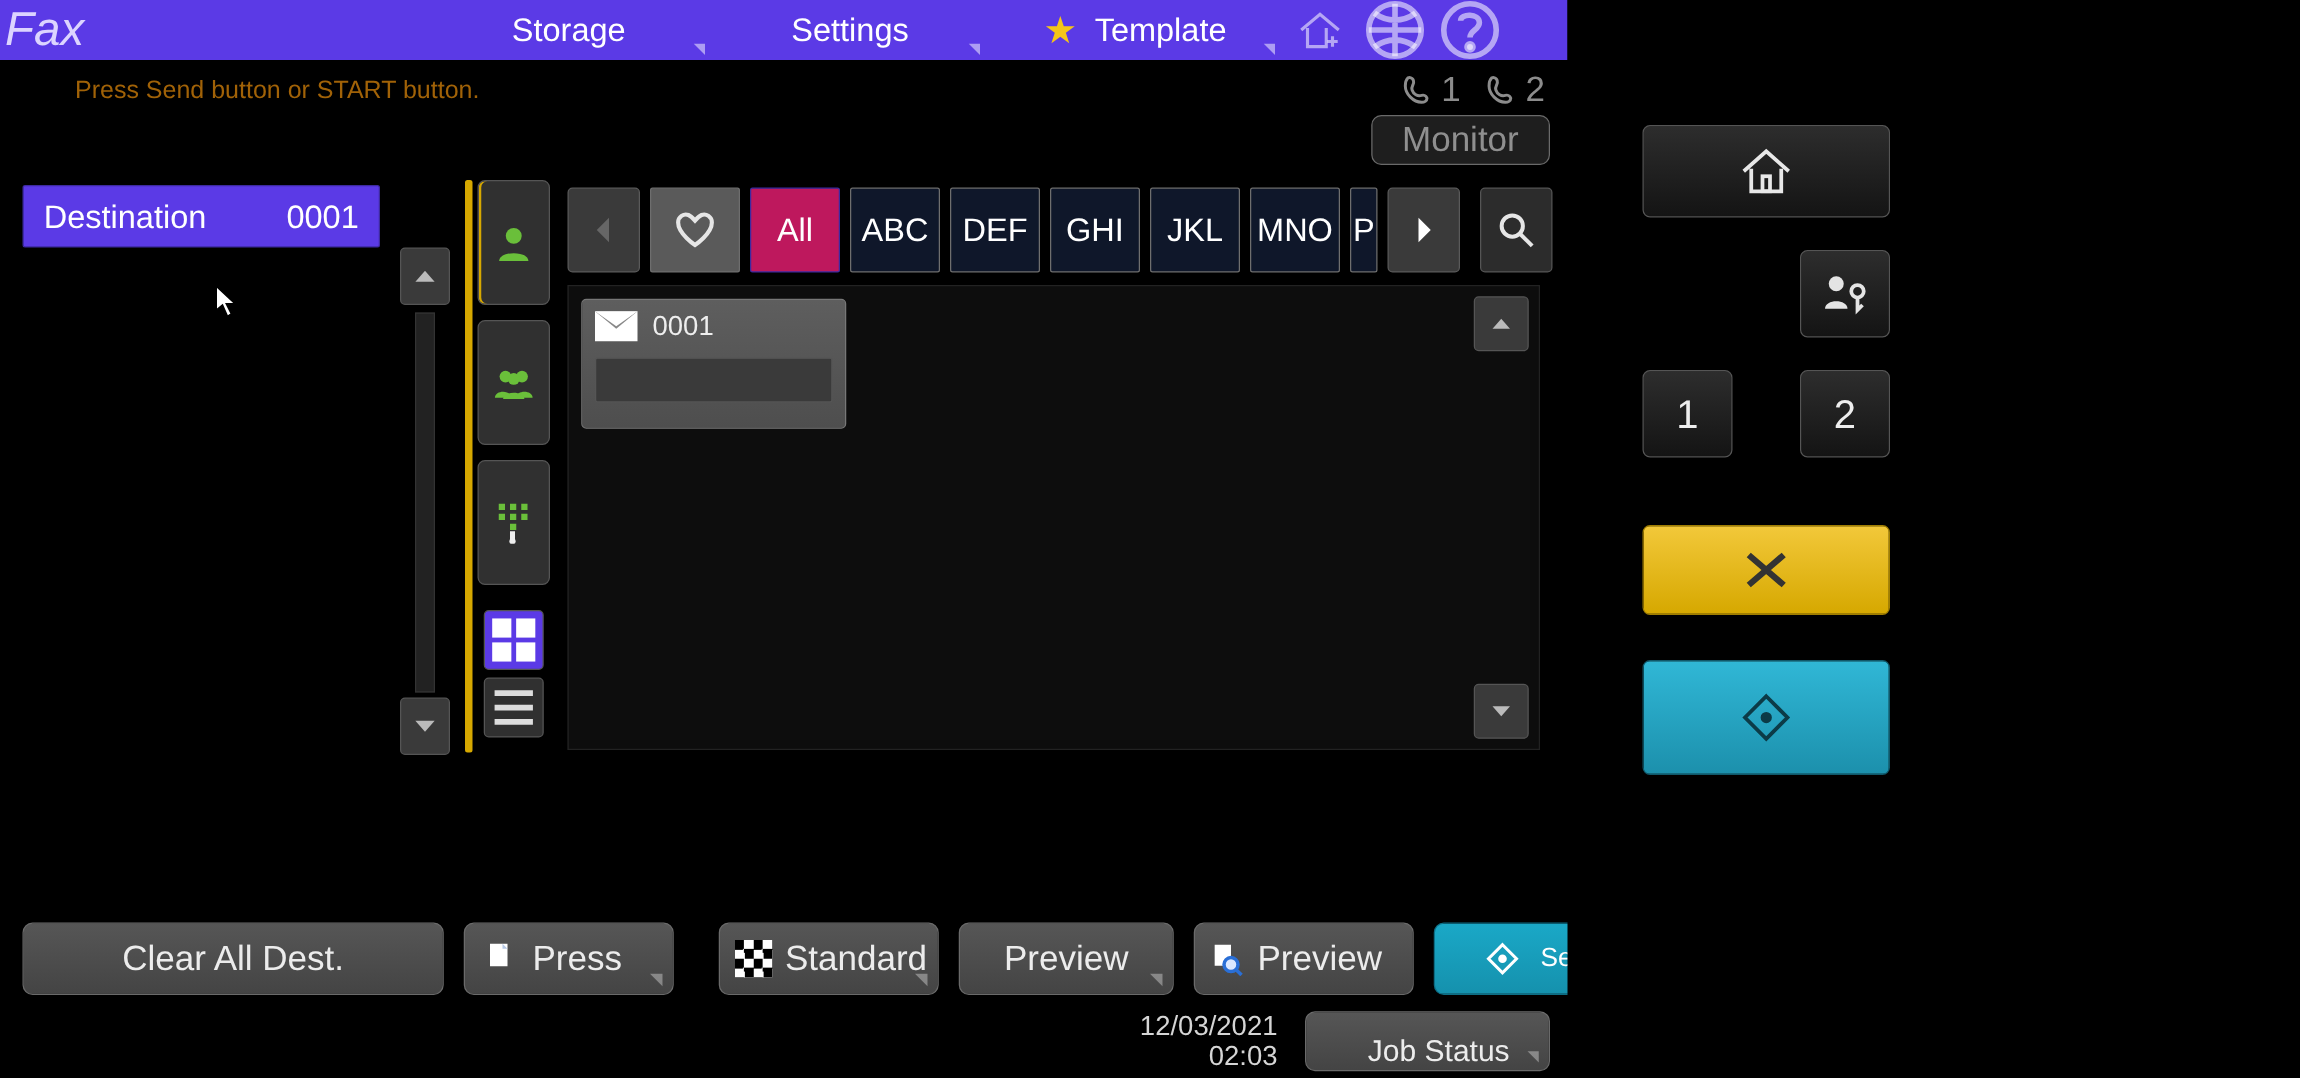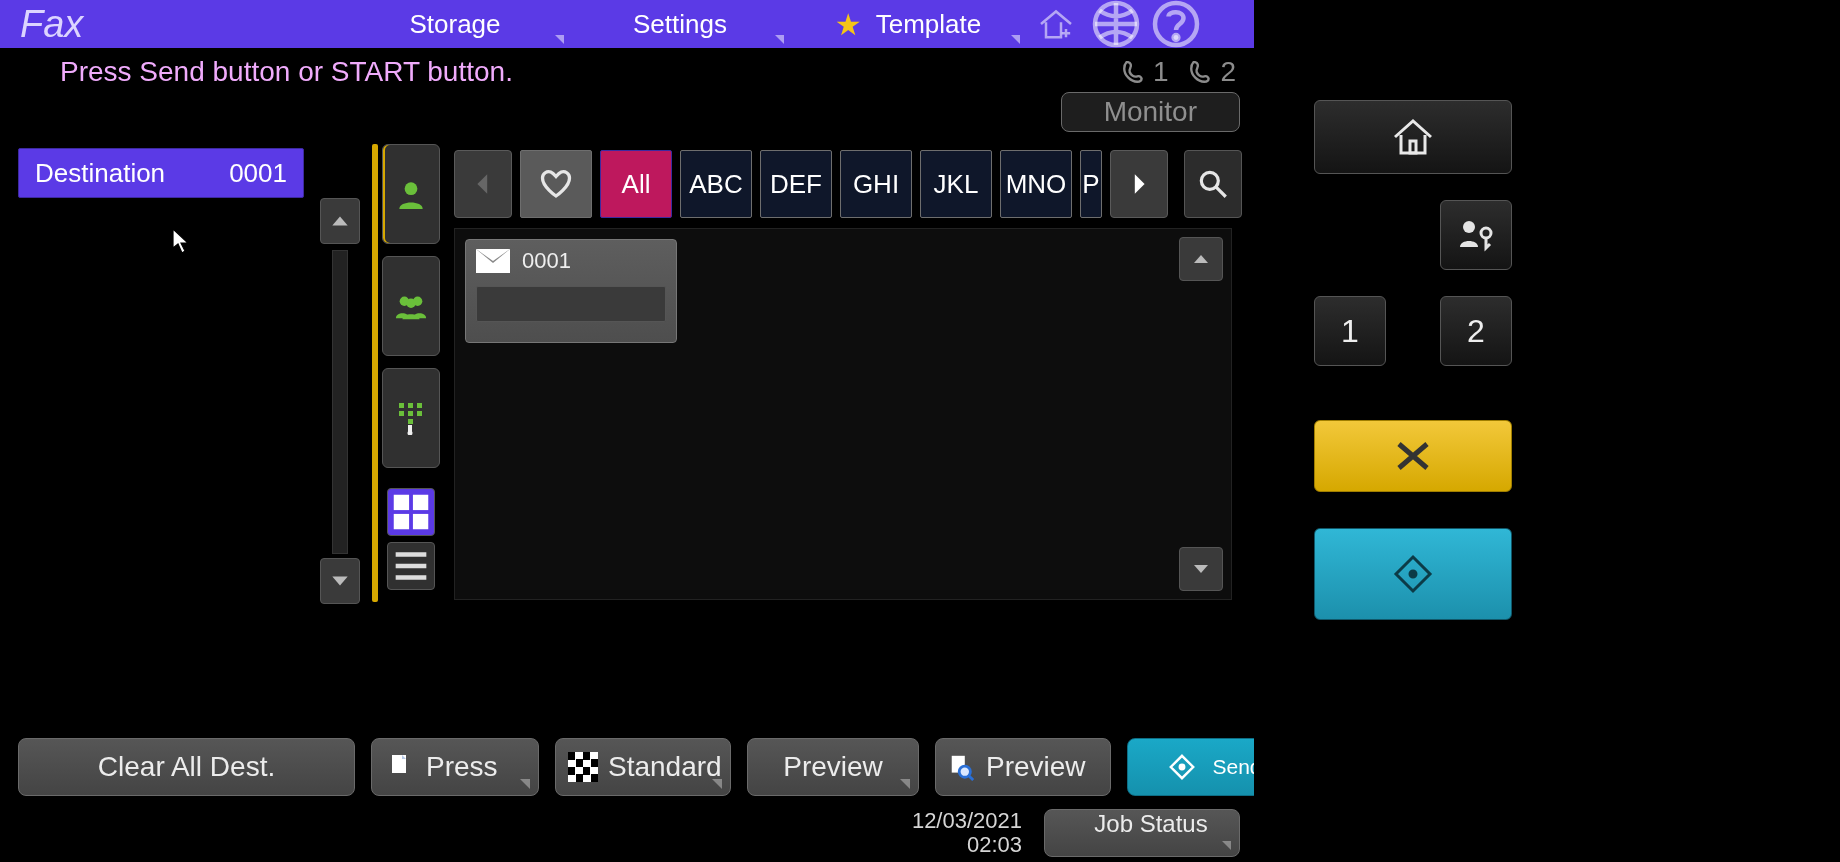--- a/index.html
+++ b/index.html
@@ -2,39 +2,39 @@
 <html><head>
 <meta charset="utf-8">
 <style>
   * { box-sizing: border-box; margin: 0; padding: 0; font-family: Arial, Helvetica, sans-serif; user-select: none; }
   body { background: #000; width: 1840px; height: 862px; overflow: hidden; display:flex; }
   .screen { width: 1254px; height: 862px; background: #000; position: relative; }
   .side-panel { flex:1; background:#000; position:relative; }
 
   
   .topbar { height: 48px; background: #5b3ae6; display:flex; align-items:stretch; }
-  .topbar .title { width:340px; display:flex;align-items:center;padding-left:20px; color:#dcd4ff;font-style:italic;font-size:38px;font-weight:500;}
+  .topbar .title { width:340px; display:flex;align-items:center;padding-left:4px; color:#dcd4ff;font-style:italic;font-size:38px;font-weight:500;}
   .topbar .tab { position:relative; display:flex;align-items:center;justify-content:center;color:#fff;font-size:26px;border-left:0px solid rgba(0,0,0,0.2);padding:0 18px;}
   .topbar .tab.storage{width:230px;}
   .topbar .tab.settings{width:220px;}
   .topbar .tab.template{width:236px;}
   .topbar .tab .tri{position:absolute;right:6px;bottom:4px;width:0;height:0;border-left:9px solid transparent;border-top:9px solid rgba(255,255,255,0.5);}
   .topbar .tab .star{color:#f5c518;font-size:30px;margin-right:14px;}
   .topbar .iconbtn{width:60px;display:flex;align-items:center;justify-content:center;color:rgba(255,255,255,0.55);font-size:30px;}
   .topbar .home-plus svg{width:40px;height:36px;}
 
   
   .instr-row{height:48px;display:flex;align-items:center;}
-  .instr-row .msg{color:#f0abfc;font-size:28px;padding-left:60px;}
+  .instr-row .msg{color:#a16207;font-size:20px;padding-left:60px;}
   .instr-row .spacer{flex:1;}
   .instr-row .lines{color:#8c8c8c;font-size:28px;display:flex;gap:6px;align-items:center;margin-right:18px;}
   .instr-row .lines .ph{display:inline-flex;align-items:center;}
   
   .monitor-row{display:flex;justify-content:flex-end;padding-right:14px;margin-top:-4px;}
-  .monitor-btn{background:#1e1e1e;border:1px solid #6a6a6a;border-radius:8px;color:#8f8f8f;font-size:28px;padding:3px 42px;}
+  .monitor-btn{background:#1e1e1e;border:1px solid #6a6a6a;border-radius:8px;color:#8f8f8f;font-size:28px;padding:3px 24px;}
 
   
   .main{position:absolute;top:138px;left:0;right:0;bottom:0;}
 
   
   .dest-header{position:absolute;left:18px;top:10px;width:286px;height:50px;background:#5b3ae6;border:1px solid #3d2aa0;display:flex;align-items:center;justify-content:space-between;padding:0 16px;color:#fff;font-size:26px;border-radius:2px;}
   .dest-list{position:absolute;left:18px;top:60px;width:340px;height:408px;background:#0d0d0d;}
   .dest-item{display:flex;align-items:center;color:#e0e0e0;font-size:26px;padding:4px 6px;gap:10px;}
   .env-icon{width:34px;height:24px;background:#fff;position:relative;}
   .env-icon::before{content:"";position:absolute;left:0;top:0;border-left:17px solid transparent;border-right:17px solid transparent;border-top:14px solid #888;}
@@ -71,32 +71,32 @@
   .ab-up{position:absolute;right:8px;top:8px;width:44px;height:44px;background:#3a3a3a;border:1px solid #555;border-radius:4px;display:flex;align-items:center;justify-content:center;}
   .ab-dn{position:absolute;right:8px;bottom:8px;width:44px;height:44px;background:#3a3a3a;border:1px solid #555;border-radius:4px;display:flex;align-items:center;justify-content:center;}
   .ab-up svg,.ab-dn svg{width:20px;height:20px;}
 
   
   .fnrow{position:absolute;left:18px;bottom:66px;display:flex;gap:16px;}
   .fnbtn{height:58px;background:linear-gradient(#565656,#444);border:1px solid #6a6a6a;border-radius:8px;color:#ececec;font-size:28px;display:flex;align-items:center;justify-content:center;position:relative;}
   .fnbtn .tri{position:absolute;right:8px;bottom:6px;width:0;height:0;border-left:10px solid transparent;border-top:10px solid rgba(255,255,255,0.35);}
   .fnbtn.clear{width:337px;}
   .fnbtn.auto{width:168px;justify-content:flex-start;padding-left:14px;gap:12px;}
-  .fnbtn.std{width:176px;justify-content:flex-start;padding-left:12px;gap:10px;}
+  .fnbtn.std{width:176px;justify-content:flex-start;padding-left:12px;gap:10px;margin-left:20px;}
   .fnbtn.opt{width:172px;}
   .fnbtn.prev{width:176px;justify-content:flex-start;padding-left:12px;gap:10px;}
   .fnbtn.send{width:176px;background:linear-gradient(#1aa8c7,#1591ad);border-color:#0d6e85;color:#fff;font-size:21px;justify-content:center;gap:16px;}
   .fnbtn svg{width:28px;height:28px;}
   .checker{width:30px;height:30px;background:
     conic-gradient(#fff 0 25%,#000 0 50%,#fff 0 75%,#000 0) 0 0/15px 15px;}
 
   
   .statusbar{position:absolute;left:0;right:0;bottom:0;height:58px;display:flex;align-items:center;justify-content:flex-end;gap:22px;padding-right:14px;}
   .statusbar .dt{color:#d5d5d5;font-size:22px;text-align:right;line-height:1.1;}
-  .statusbar .jobstatus{width:196px;height:48px;background:linear-gradient(#565656,#444);border:1px solid #6a6a6a;border-radius:8px;color:#ececec;font-size:24px;display:flex;align-items:flex-start;justify-content:center;position:relative;padding-left:18px;}
+  .statusbar .jobstatus{width:196px;height:48px;background:linear-gradient(#565656,#444);border:1px solid #6a6a6a;border-radius:8px;color:#ececec;font-size:24px;display:flex;align-items:flex-end;justify-content:center;position:relative;padding-left:18px;}
   .statusbar .jobstatus .tri{position:absolute;right:8px;bottom:6px;width:0;height:0;border-left:9px solid transparent;border-top:9px solid rgba(255,255,255,0.35);}
 
   
   .hw-btn{position:absolute;background:linear-gradient(#2d2d2d,#141414);border:1px solid #555;border-radius:6px;display:flex;align-items:center;justify-content:center;color:#eee;}
   .hw-home{left:60px;top:100px;width:198px;height:74px;}
   .hw-home svg{width:44px;height:44px;}
   .hw-admin{left:186px;top:200px;width:72px;height:70px;}
   .hw-admin svg{width:40px;height:40px;}
   .hw-1{left:60px;top:296px;width:72px;height:70px;font-size:32px;}
   .hw-2{left:186px;top:296px;width:72px;height:70px;font-size:32px;}

